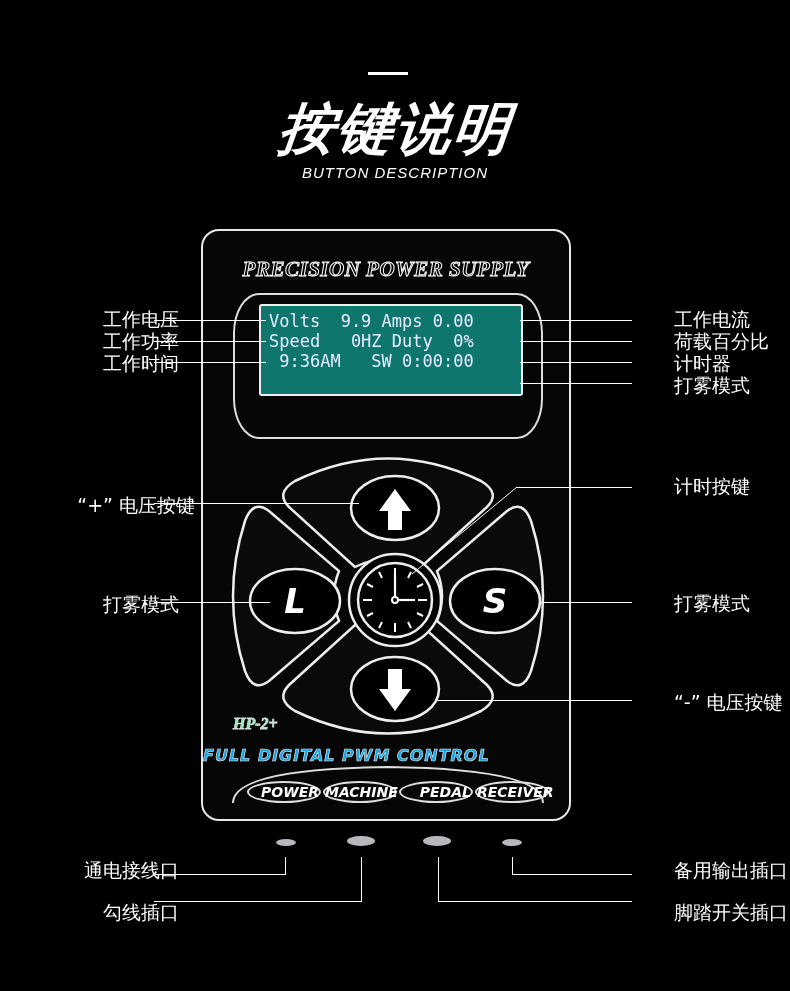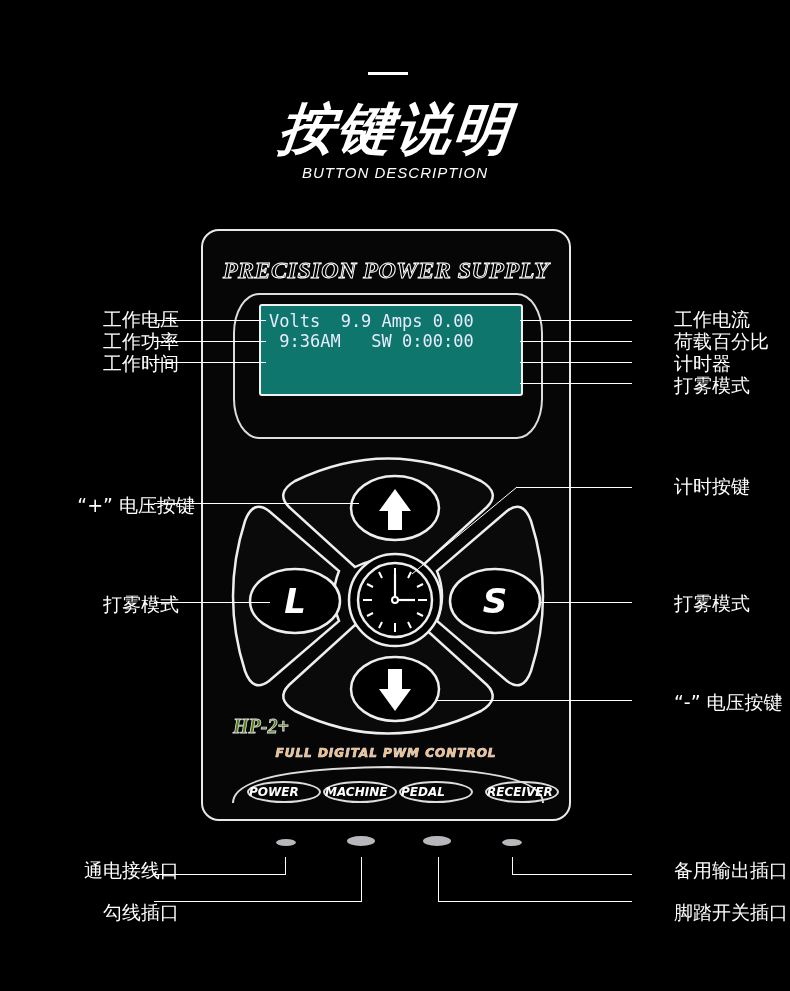--- a/index.html
+++ b/index.html
@@ -2,44 +2,45 @@
 <html><head>
 <meta charset="utf-8">
 <style>
   html, body { margin:0; padding:0; background:#000; }
   body { width:790px; height:991px; position:relative; overflow:hidden; font-family:"DejaVu Sans", sans-serif; color:#fff; }
   .abs { position:absolute; }
   .title-dash { left:368px; top:72px; width:40px; height:3px; background:#fff; }
   .title { left:0; width:790px; top:92px; text-align:center; font-size:56px; font-weight:bold; letter-spacing:2px; font-style:italic; transform:skewX(-6deg); }
   .subtitle { left:0; width:790px; top:164px; text-align:center; font-size:15px; font-style:italic; letter-spacing:1px; font-family:"Liberation Sans", sans-serif; }
   .device { left:201px; top:229px; width:370px; height:592px; border:2px solid #e8e8e8; border-radius:18px; background:#060606; box-sizing:border-box; }
-  .brand { left:0; width:100%; top:26px; text-align:center; font-size:24px; font-weight:bold; font-style:italic; color:#000; -webkit-text-stroke:1px #fff; font-family:"Liberation Serif", serif; letter-spacing:0.5px; }
+  .brand { left:0; width:100%; top:26px; text-align:center; font-size:21px; font-weight:bold; font-style:italic; color:#000; -webkit-text-stroke:1px #fff; font-family:"Liberation Serif", serif; letter-spacing:0.5px; }
   .screen-frame { left:30px; top:62px; width:306px; height:142px; border:2px solid #ddd; border-radius:26px/40px; }
   .lcd { left:56px; top:73px; width:264px; height:92px; background:#0f766e; border:2px solid #f0f0f0; border-radius:3px; font-family:"DejaVu Sans Mono", monospace; font-size:17px; line-height:20px; color:#e8ecff; padding:5px 8px; box-sizing:border-box; }
   .lcd-row { white-space:pre; }
   .label { font-size:19px; color:#fff; white-space:nowrap;margin-left:34px; }
   .label.right-al { text-align:right; }
   .line { background:#fff; }
-  .hp { left:30px; top:484px; font-size:20px; font-style:italic; color:#4d7c0f; -webkit-text-stroke:0.8px #ddd; font-weight:bold; font-family:"Liberation Serif", serif; }
-  .pwm { left:0; width:100%; top:515px; text-align:center; font-size:12px; font-weight:bold; font-style:italic; color:#fdba74; -webkit-text-stroke:0.7px #ddd; letter-spacing:1px; }
-  .port-pill { width:74px; height:22px; border:2px solid #ddd; border-radius:50%; box-sizing:border-box; font-size:12px; font-style:italic; font-weight:bold; text-align:left; line-height:18px; color:#fff; }
+  .hp { left:30px; top:484px; font-size:16px; font-style:italic; color:#86efac; -webkit-text-stroke:0.8px #ddd; font-weight:bold; font-family:"Liberation Serif", serif; }
+  .pwm { left:0; width:100%; top:515px; text-align:left; font-size:16px; font-weight:bold; font-style:italic; color:#0ea5e9; -webkit-text-stroke:0.7px #ddd; letter-spacing:1px; }
+  .port-pill { width:74px; height:22px; border:2px solid #ddd; border-radius:50%; box-sizing:border-box; font-size:14px; font-style:italic; font-weight:bold; text-align:right; line-height:18px; color:#fff; }
   .plug { background:#b8b8bc; border-radius:50%; }
 </style>
 </head>
 <body>
 
 <div class="abs title-dash"></div>
 <div class="abs title">按键说明</div>
 <div class="abs subtitle">BUTTON DESCRIPTION</div>
 
 <div class="abs device">
   <div class="abs brand">PRECISION POWER SUPPLY</div>
   <div class="abs screen-frame"></div>
   <div class="abs lcd">
     <div class="lcd-row">Volts  9.9 Amps 0.00</div>
+    <div class="lcd-row">Speed   0HZ Duty  0%</div>
     <div class="lcd-row"> 9:36AM   SW 0:00:00</div>
   </div>
 
   <svg class="abs" style="left:0;top:0" width="370" height="592" viewBox="0 0 370 592">
     <g fill="#0a0a0a" stroke="#eee" stroke-width="2.5">
 
       <path d="M92 250 Q185 205 278 250 Q298 262 284 276 L218 336 Q185 320 152 336 L86 276 Q72 262 92 250 Z"></path>
 
       <path d="M92 480 Q185 525 278 480 Q298 468 284 454 L218 394 Q185 410 152 394 L86 454 Q72 468 92 480 Z"></path>
 
@@ -82,21 +83,21 @@
 
     <path d="M30 572 Q30 538 185 536 Q340 538 340 572" fill="none" stroke="#ddd" stroke-width="2"></path>
   </svg>
 
   <div class="abs hp">HP-2+</div>
   <div class="abs pwm">FULL DIGITAL PWM CONTROL</div>
 
   <div class="abs port-pill" style="left:44px;top:550px">POWER</div>
   <div class="abs port-pill" style="left:120px;top:550px">MACHINE</div>
   <div class="abs port-pill" style="left:196px;top:550px">PEDAL</div>
-  <div class="abs port-pill" style="left:282px;top:550px">RECEIVER</div>
+  <div class="abs port-pill" style="left:272px;top:550px">RECEIVER</div>
 </div>
 
 <div class="abs line" style="left:201px;top:229px;width:0;height:0"></div>
 
 <div class="abs plug" style="left:276px;top:839px;width:20px;height:7px"></div>
 <div class="abs plug" style="left:347px;top:836px;width:28px;height:10px"></div>
 <div class="abs plug" style="left:423px;top:836px;width:28px;height:10px"></div>
 <div class="abs plug" style="left:502px;top:839px;width:20px;height:7px"></div>
 
 <div class="abs label right-al" style="left:0;width:145px;top:307px">工作电压</div>

